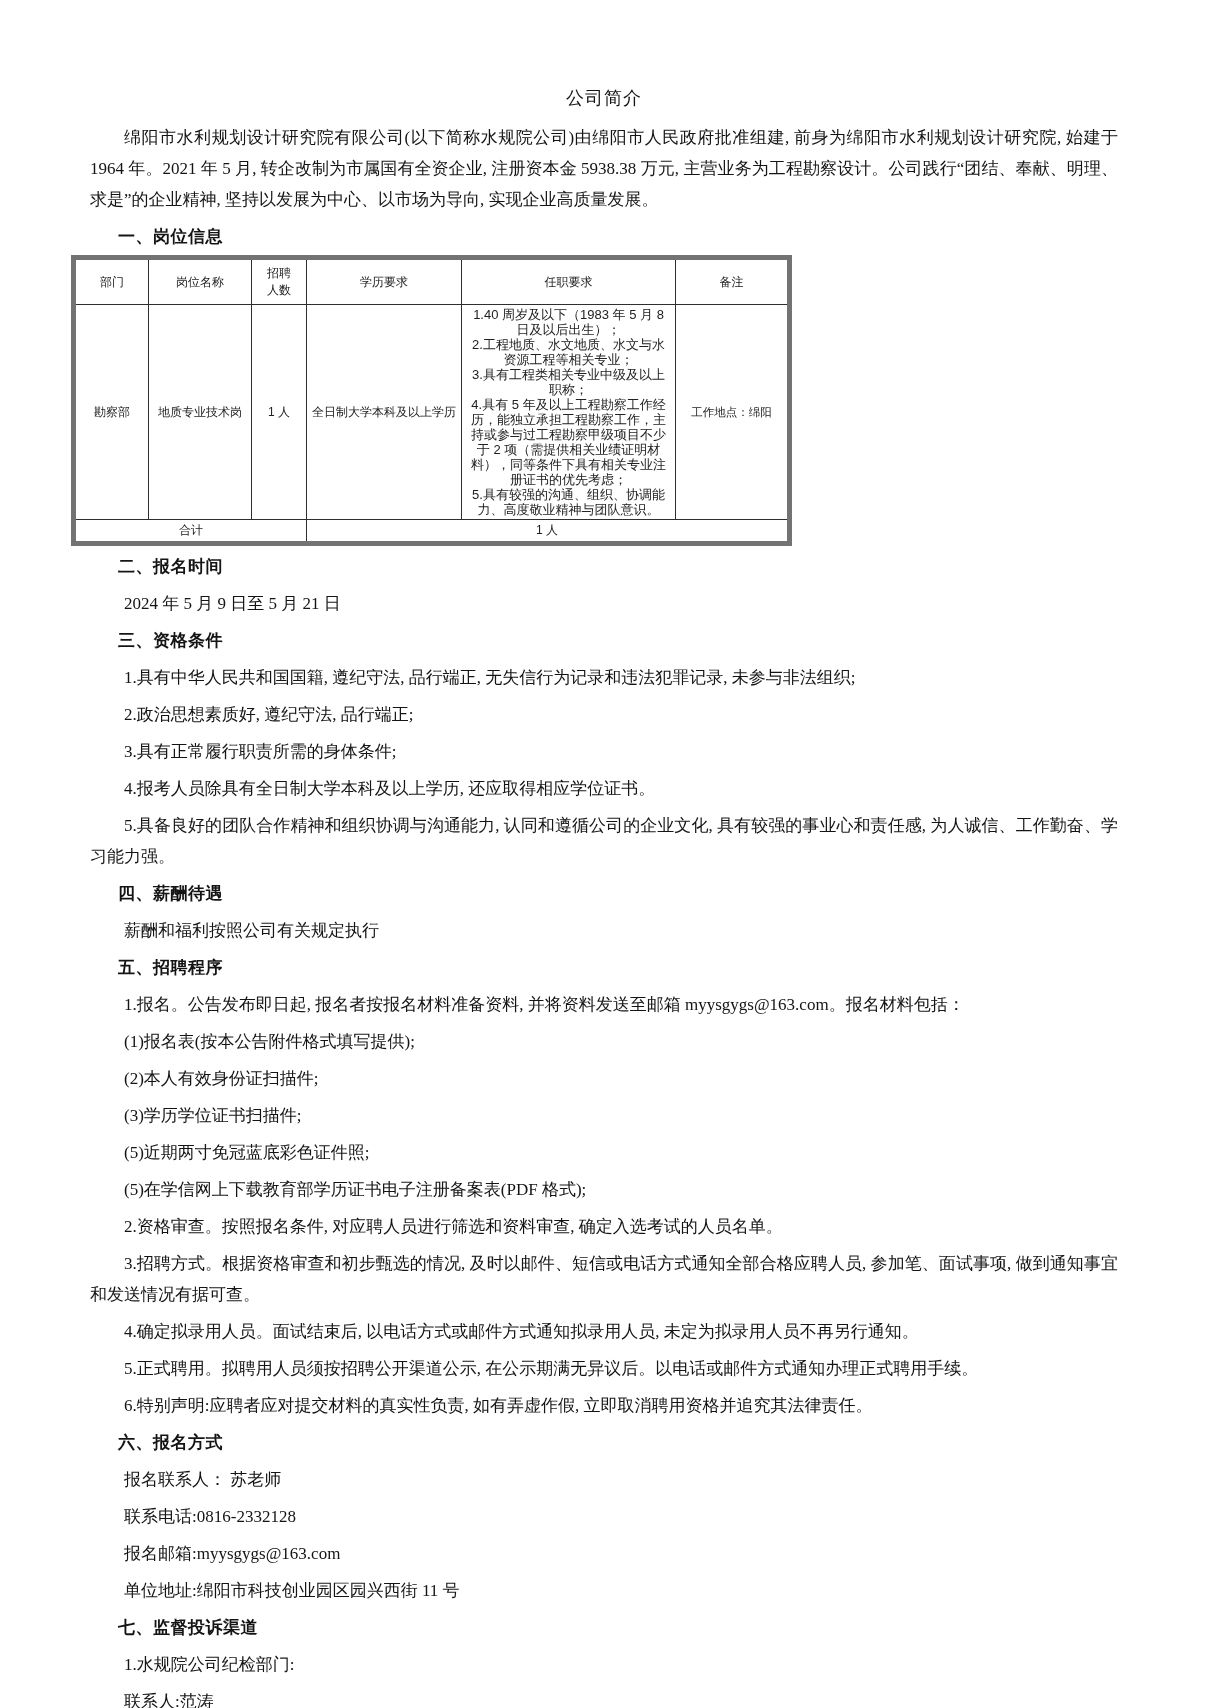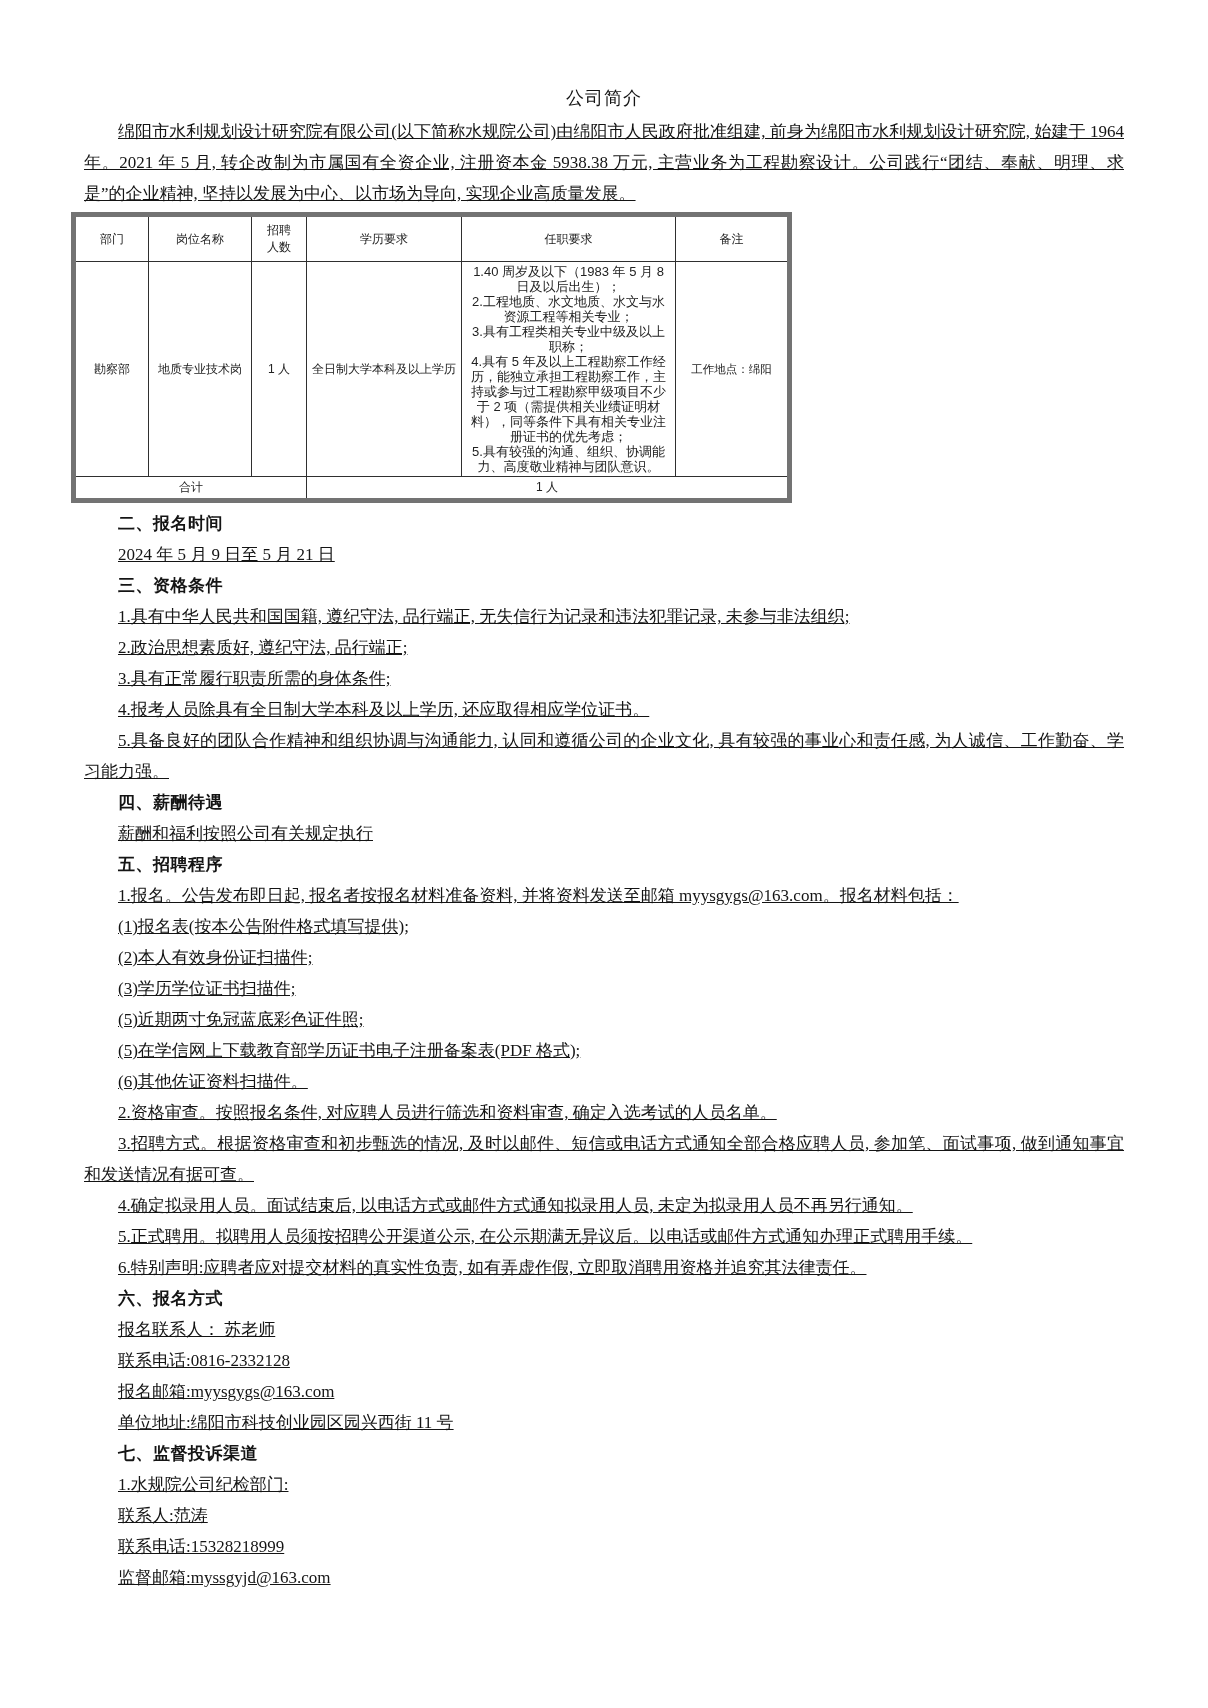--- a/index.html
+++ b/index.html
@@ -17,25 +17,24 @@
     font-weight: 400;
     line-height: 34px;
     text-align: center;
     margin: 0;
     font-family: Liberation Mono, monospace;
     letter-spacing: 1px;
   }
   .para {
     font-size: 17px;
     line-height: 31px;
-    margin: 0;
+    margin: 6px;
     text-indent: 2em;
     text-align: justify;
     word-break: break-word;
-    text-decoration: underline;
   }
   .heading {
     font-size: 17px;
     line-height: 31px;
     margin: 0;
     text-indent: 2em;
     font-weight: 700;
     font-family: "Liberation Sans", "DejaVu Sans", sans-serif;
     letter-spacing: 0.5px;
   }
@@ -84,20 +83,21 @@
 </style>
 </head>
 <body>
 
 <main>
 
   <h1 class="title">公司简介</h1>
 
   <p class="para">绵阳市水利规划设计研究院有限公司(以下简称水规院公司)由绵阳市人民政府批准组建, 前身为绵阳市水利规划设计研究院, 始建于 1964 年。2021 年 5 月, 转企改制为市属国有全资企业, 注册资本金 5938.38 万元, 主营业务为工程勘察设计。公司践行“团结、奉献、明理、求是”的企业精神, 坚持以发展为中心、以市场为导向, 实现企业高质量发展。</p>
 
+  <h2 class="heading">一、岗位信息</h2>
 
   <table class="positions">
     <colgroup>
       <col style="width:75px">
         <col style="width:103px">
         <col style="width:55px">
       <col style="width:155px">
         <col style="width:214px">
         <col style="width:114px">
     </colgroup>
@@ -146,21 +146,20 @@
   <h2 class="heading">四、薪酬待遇</h2>
   <p class="para">薪酬和福利按照公司有关规定执行</p>
 
   <h2 class="heading">五、招聘程序</h2>
   <p class="para">1.报名。公告发布即日起, 报名者按报名材料准备资料, 并将资料发送至邮箱 myysgygs@163.com。报名材料包括：</p>
   <p class="para">(1)报名表(按本公告附件格式填写提供);</p>
   <p class="para">(2)本人有效身份证扫描件;</p>
   <p class="para">(3)学历学位证书扫描件;</p>
   <p class="para">(5)近期两寸免冠蓝底彩色证件照;</p>
   <p class="para">(5)在学信网上下载教育部学历证书电子注册备案表(PDF 格式);</p>
-  <p class="para">(6)其他佐证资料扫描件。</p>
   <p class="para">2.资格审查。按照报名条件, 对应聘人员进行筛选和资料审查, 确定入选考试的人员名单。</p>
   <p class="para">3.招聘方式。根据资格审查和初步甄选的情况, 及时以邮件、短信或电话方式通知全部合格应聘人员, 参加笔、面试事项, 做到通知事宜和发送情况有据可查。</p>
   <p class="para">4.确定拟录用人员。面试结束后, 以电话方式或邮件方式通知拟录用人员, 未定为拟录用人员不再另行通知。</p>
   <p class="para">5.正式聘用。拟聘用人员须按招聘公开渠道公示, 在公示期满无异议后。以电话或邮件方式通知办理正式聘用手续。</p>
   <p class="para">6.特别声明:应聘者应对提交材料的真实性负责, 如有弄虚作假, 立即取消聘用资格并追究其法律责任。</p>
 
   <h2 class="heading">六、报名方式</h2>
   <p class="para">报名联系人： 苏老师</p>
   <p class="para">联系电话:0816-2332128</p>
   <p class="para">报名邮箱:myysgygs@163.com</p>

